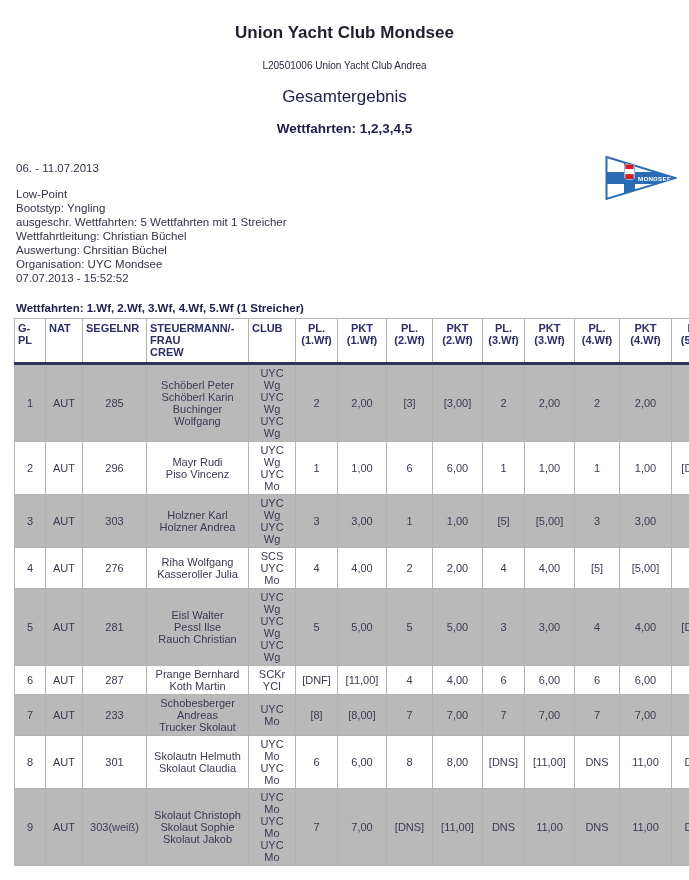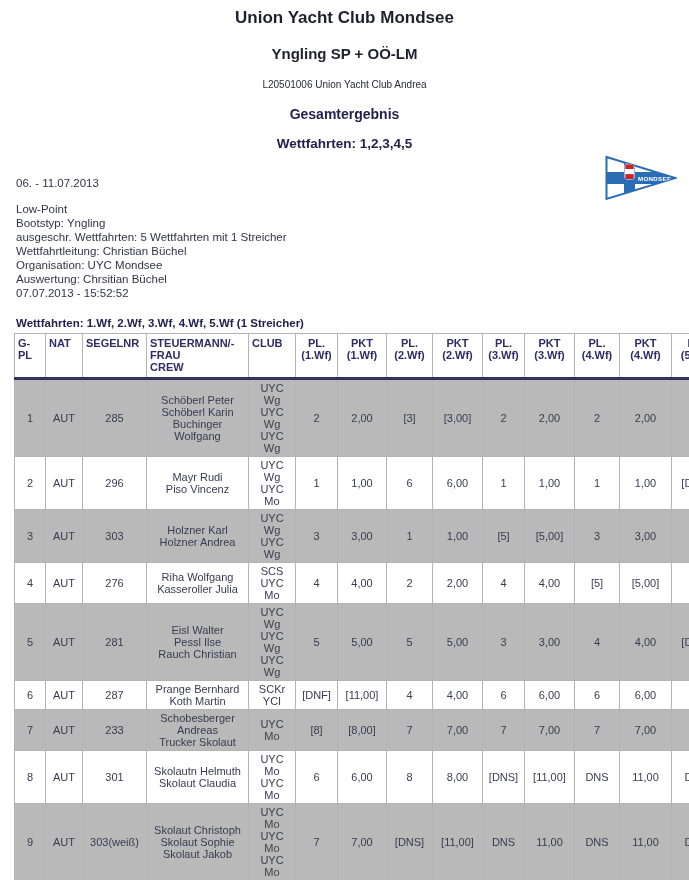--- a/index.html
+++ b/index.html
@@ -6,26 +6,26 @@
   body{
     width:689px;
     font-family:"Liberation Sans", sans-serif;
     color:#2a2a3a;
     position:relative;
   }
   .page{width:689px;position:relative;padding-top:6px;}
 
   
   .head{text-align:center;}
-  .club-title{font-size:17px;font-weight:bold;color:#1f1f2e;margin:2px 0 0 0;}
+  .club-title{font-size:17px;font-weight:bold;color:#1f1f2e;margin:17px 0 0 0;}
   .address{font-size:10px;color:#2a2a3a;margin-top:16px;}
   .address a{color:#0000cc;text-decoration:underline;cursor:pointer;}
   .event-title{font-size:15px;font-weight:bold;color:#1f1f2e;margin-top:17px;}
   .event-id{font-size:10px;color:#2a2a3a;margin-top:17px;}
-  .result-title{font-size:14px;font-weight:bold;color:#21214e;margin-top:16px;}
+  .result-title{font-size:17px;font-weight:normal;color:#21214e;margin-top:16px;}
   .result-subtitle{font-size:13.5px;font-weight:bold;color:#21214e;margin-top:14px;}
 
   
   .meta{padding-left:16px;font-size:11.5px;color:#33334a;}
   .date-range{margin-top:26px;}
   .info-block{margin-top:13px;line-height:1.22;}
   .races-line{margin-top:17px;font-weight:bold;color:#21214e;font-size:11.5px;}
 
   
   .logo{position:absolute;top:152px;right:12px;width:72px;height:54px;}
@@ -64,21 +64,20 @@
   thead th.c0,thead th.c1,thead th.c2,thead th.c3,thead th.c4{text-align:left;}
   td.c1,td.c2,td.c3,td.c4{text-align:center;}
 </style>
 </head>
 <body>
 
 <div class="page">
 
   <div class="head">
     <div class="club-title">Union Yacht Club Mondsee</div>
-    <div class="event-title">Yngling SP + OÖ-LM</div>
     <div class="event-id">L20501006 Union Yacht Club Andrea</div>
     <div class="result-title">Gesamtergebnis</div>
     <div class="result-subtitle">Wettfahrten: 1,2,3,4,5</div>
   </div>
 
   <svg class="logo" viewBox="0 0 72 54" aria-hidden="true">
     <defs>
       <clipPath id="pennantClip">
           <polygon points="1.5,5 70.5,26 1.5,47"></polygon>
         </clipPath>
@@ -103,22 +102,22 @@
     </g>
   </svg>
 
   <div class="meta">
     <div class="date-range">06. - 11.07.2013</div>
     <div class="info-block">
         <div>Low-Point</div>
         <div>Bootstyp: Yngling</div>
         <div>ausgeschr. Wettfahrten: 5 Wettfahrten mit 1 Streicher</div>
         <div>Wettfahrtleitung: Christian Büchel</div>
+        <div>Auswertung: Chrsitian Büchel</div>
         <div>Organisation: UYC Mondsee</div>
-        <div>Auswertung: Chrsitian Büchel</div>
         <div>07.07.2013 - 15:52:52</div>
       </div>
     <div class="races-line">Wettfahrten: 1.Wf, 2.Wf, 3.Wf, 4.Wf, 5.Wf (1 Streicher)</div>
   </div>
 
   <div class="table-wrap">
     <table>
       <thead>
         <tr>
             <th class="c0">G-

